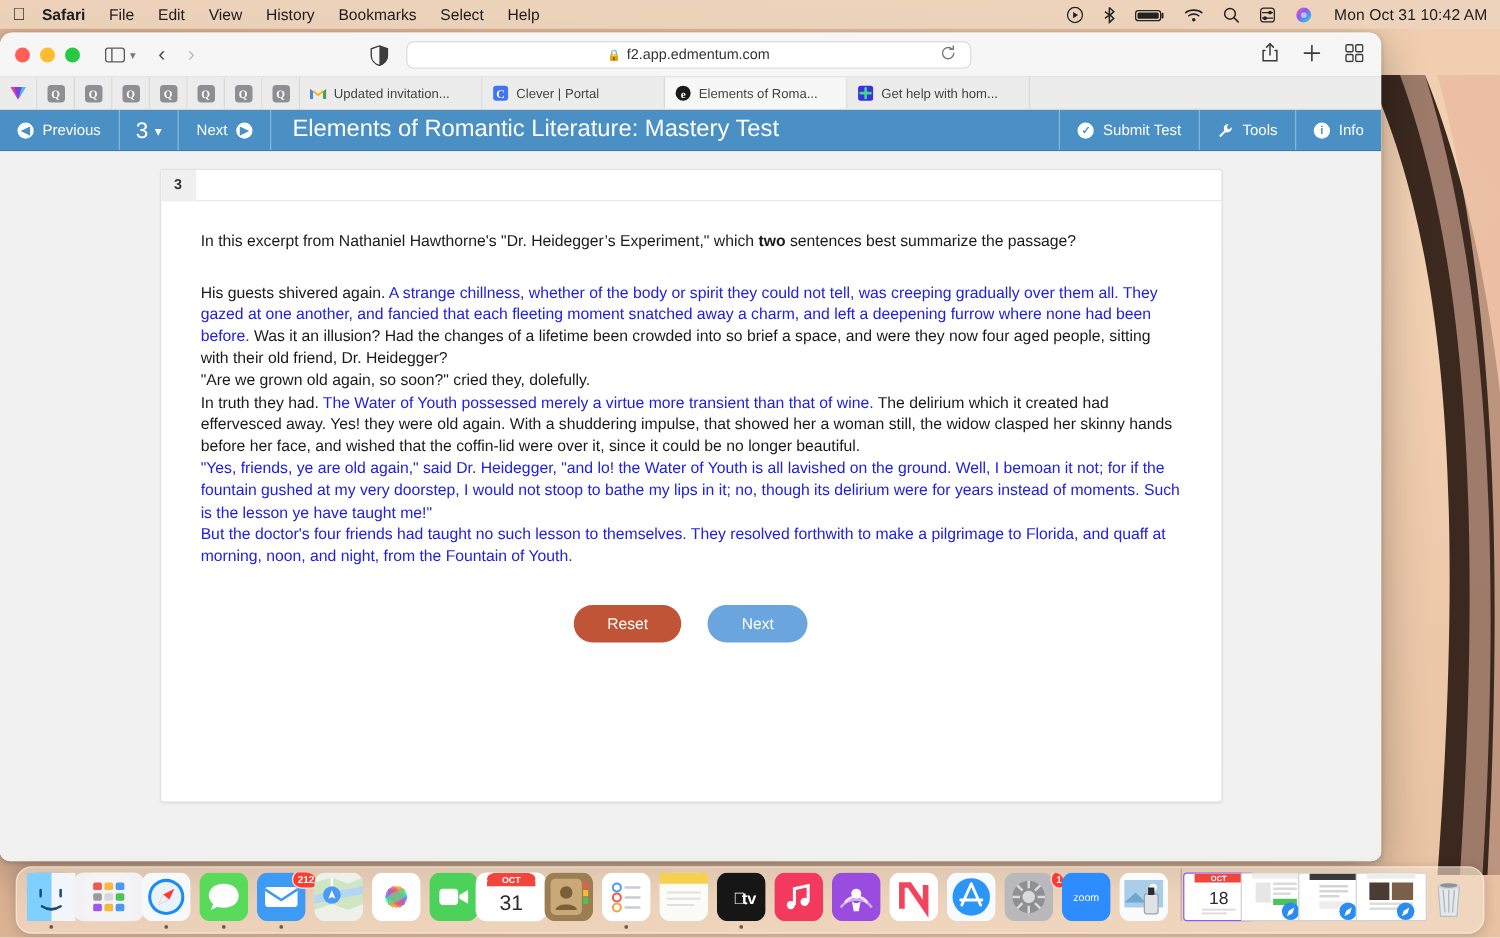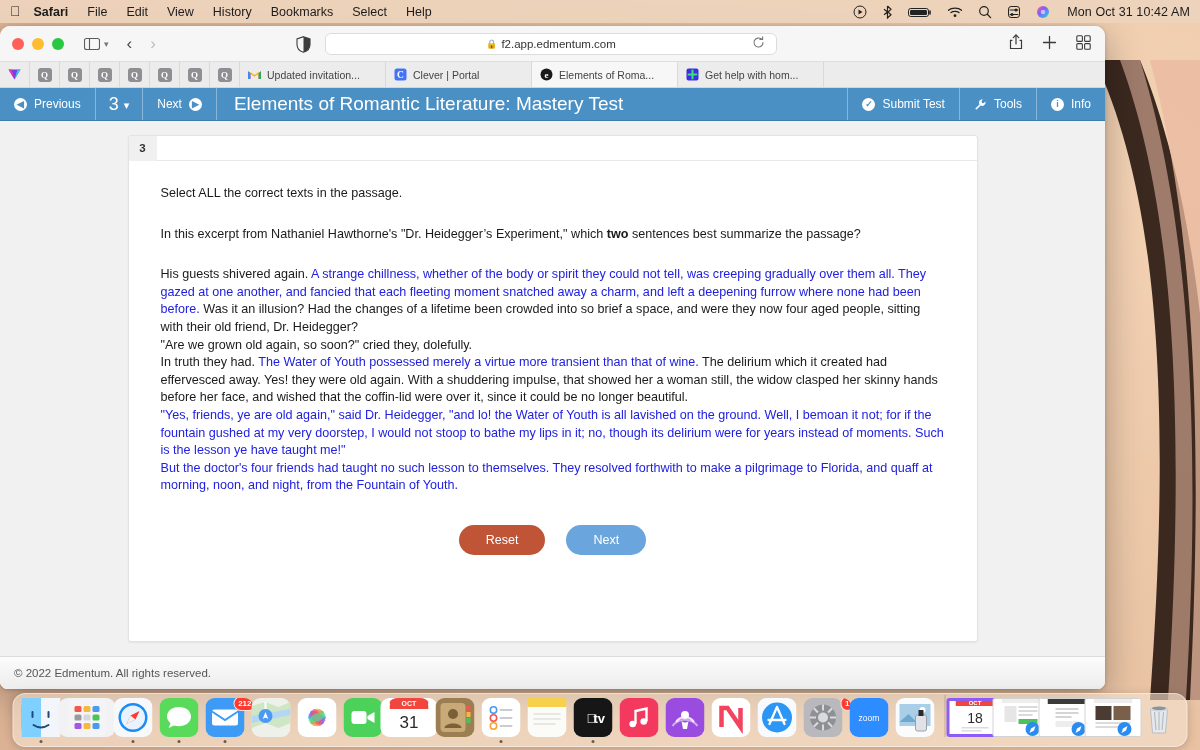--- a/index.html
+++ b/index.html
@@ -439,36 +439,32 @@
         </div>
       </div>
     </div>
 
     <div class="appbody">
       <div class="qcard">
         <div class="qcard-head">
           <span class="qbadge">3</span>
         </div>
         <div class="qcontent">
-          <div class="prompt-1">Select ALL the correct texts in the passage.</div>
           <div class="prompt-2">
             <span>In this excerpt from Nathaniel Hawthorne's "Dr. Heidegger’s Experiment," which </span><b>two</b><span> sentences best summarize the passage?</span>
           </div>
           <div class="passage" id="passage"><span class="">His guests shivered again. </span><span class="sel">A strange chillness, whether of the body or spirit they could not tell, was creeping gradually over them all.  They gazed at one another, and fancied that each fleeting moment snatched away a charm, and left a deepening furrow where none had been before.</span><span class="">  Was it an illusion? Had the changes of a lifetime been crowded into so brief a space, and were they now four aged people, sitting with their old friend, Dr. Heidegger?</span><br><span class="">"Are we grown old again, so soon?" cried they, dolefully.</span><br><span class="">In truth they had. </span><span class="sel">The Water of Youth possessed merely a virtue more transient than that of wine.</span><span class="">  The delirium which it created had effervesced away. Yes! they were old again. With a shuddering impulse, that showed her a woman still, the widow clasped her skinny hands before her face, and wished that the coffin-lid were over it, since it could be no longer beautiful.</span><br><span class="sel"> "Yes, friends, ye are old again," said Dr. Heidegger, "and lo! the Water of Youth is all lavished on the ground.  Well, I bemoan it not; for if the fountain gushed at my very doorstep, I would not stoop to bathe my lips in it; no, though its delirium were for years instead of moments. Such is the lesson ye have taught me!"</span><br><span class="sel"> But the doctor's four friends had taught no such lesson to themselves.  They resolved forthwith to make a pilgrimage to Florida, and quaff at morning, noon, and night, from the Fountain of Youth.</span></div>
 
           <div class="btnrow">
             <button class="pbtn reset">Reset</button>
             <button class="pbtn next">Next</button>
           </div>
         </div>
       </div>
 
-      <div class="appfooter">
-        <span>© 2022 Edmentum. All rights reserved.</span>
-      </div>
     </div>
   </div>
 </div>
 
 <div class="dock">
 
   <div class="dockitem">
     <div class="dico">
       <svg width="39" height="39" viewBox="0 0 39 39">
           <rect width="39" height="39" rx="9" fill="#2a8cf0"></rect>
@@ -726,21 +722,21 @@
       <rect x="20" y="17" width="11" height="16" rx="2" fill="#dfe3e8" stroke="#9aa1a8"></rect>
           <rect x="23" y="12" width="5" height="6" fill="#2b2b2b"></rect>
         </svg>
     </div>
       <span class="dot hidden"></span>
   </div>
 
   <div class="dsep"></div>
 
   <div class="dockitem">
-    <div class="dico" style="border-radius:3px;background:#fff;border:3px solid #8b5cf6;">
+    <div class="dico" style="border-radius:3px;background:#fff;border:1px solid #8b5cf6;">
       <svg width="39" height="39" viewBox="0 0 39 39">
           <rect width="39" height="39" fill="#fff"></rect>
           <rect width="39" height="8" fill="#f2453d"></rect>
       <text x="19.5" y="6.5" font-size="6" font-family="Liberation Sans" fill="#fff" text-anchor="middle" font-weight="bold">OCT</text>
       <text x="19.5" y="25" font-size="14" font-family="Liberation Sans" fill="#2b2b2b" text-anchor="middle">18</text>
       <rect x="6" y="29" width="27" height="1.5" fill="#dcdcdc"></rect>
           <rect x="6" y="32" width="20" height="1.5" fill="#dcdcdc"></rect>
         </svg>
     </div>
       <span class="dot hidden"></span>

